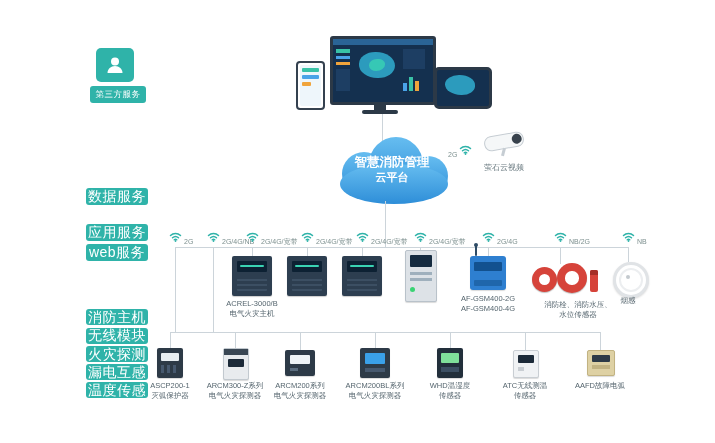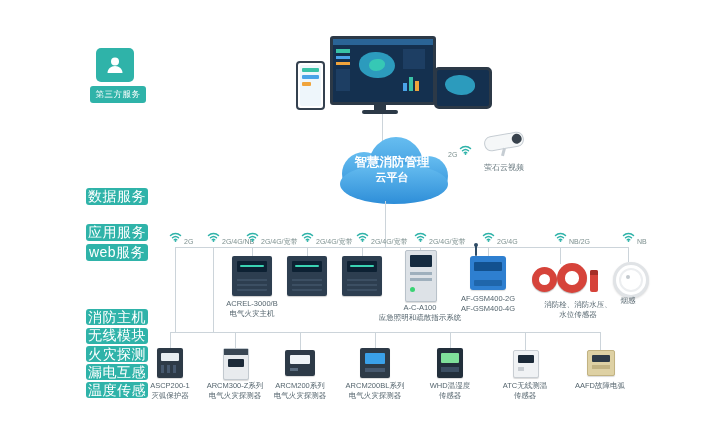--- a/index.html
+++ b/index.html
@@ -292,24 +292,20 @@
 
   <div class="abs" style="left:613px;top:262px;width:30px;height:30px;border-radius:50%;background:#fff;border:3px solid #e0e3e6;box-shadow:0 1px 2px rgba(0,0,0,.15);">
     <div style="position:absolute;inset:3px;border:2px solid #eceef0;border-radius:50%;"></div>
     <div style="position:absolute;left:10px;top:10px;width:4px;height:4px;background:#c3c9ce;border-radius:50%;"></div>
   </div>
 
   <div class="dlabel" style="left:210px;top:299px;width:84px;">
     <span class="l">ACREL-3000/B</span>
     <span class="l">电气火灾主机</span>
   </div>
-  <div class="dlabel" style="left:372px;top:303px;width:96px;">
-    <span class="l">A-C-A100</span>
-    <span class="l">应急照明和疏散指示系统</span>
-  </div>
   <div class="dlabel" style="left:446px;top:294px;width:84px;">
     <span class="l">AF-GSM400-2G</span>
     <span class="l">AF-GSM400-4G</span>
   </div>
   <div class="dlabel" style="left:532px;top:300px;width:92px;">
     <span class="l">消防栓、消防水压、</span>
     <span class="l">水位传感器</span>
   </div>
   <div class="dlabel" style="left:604px;top:296px;width:48px;">
     <span class="l">烟感</span>

